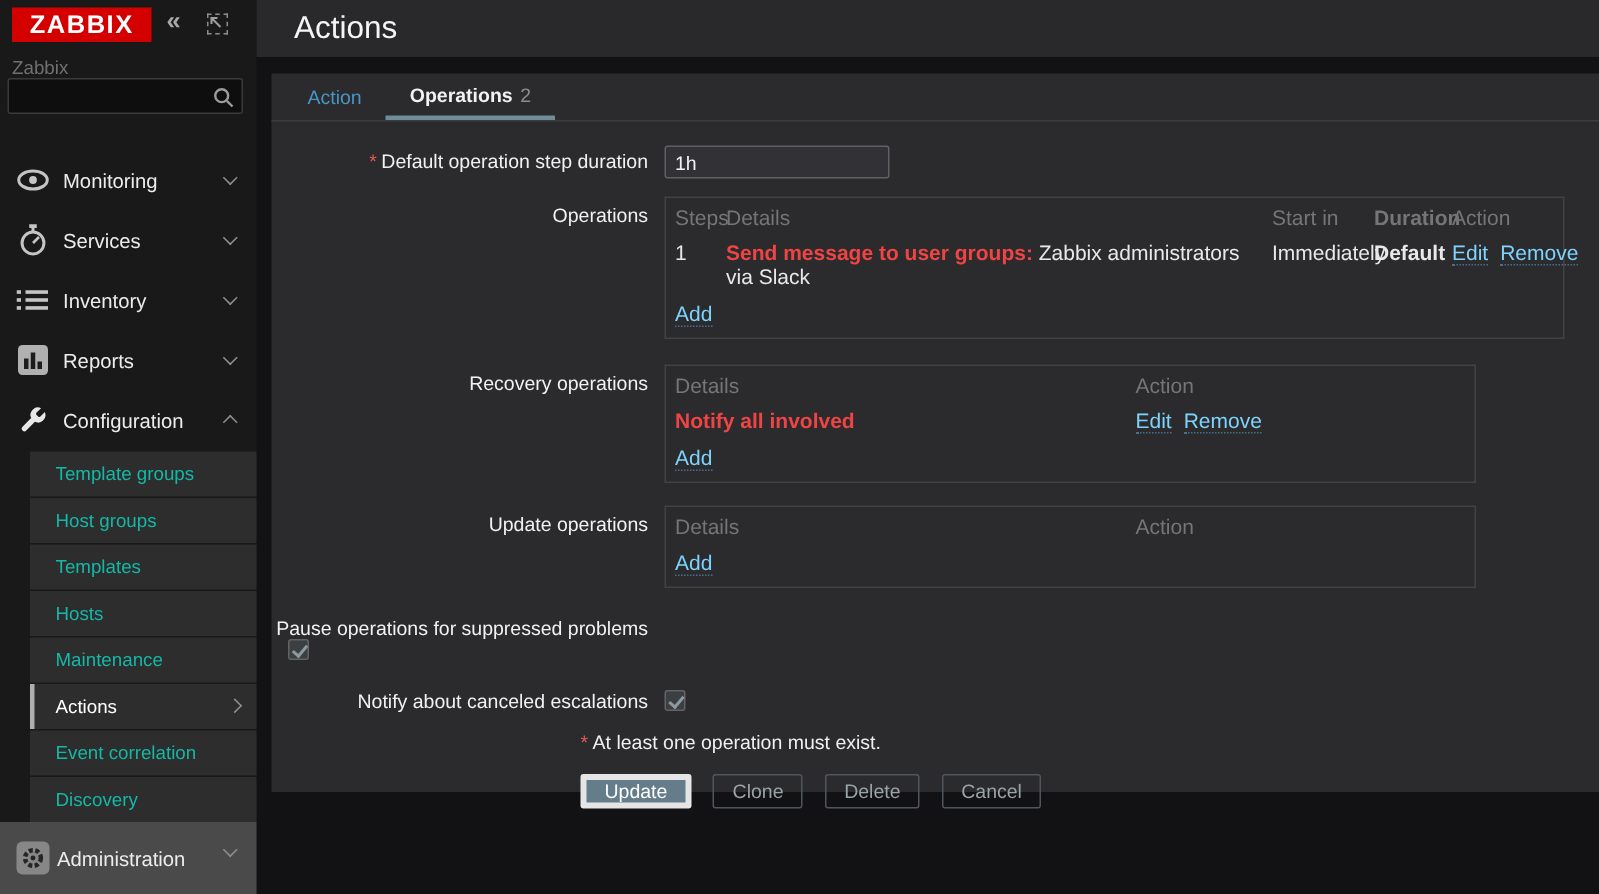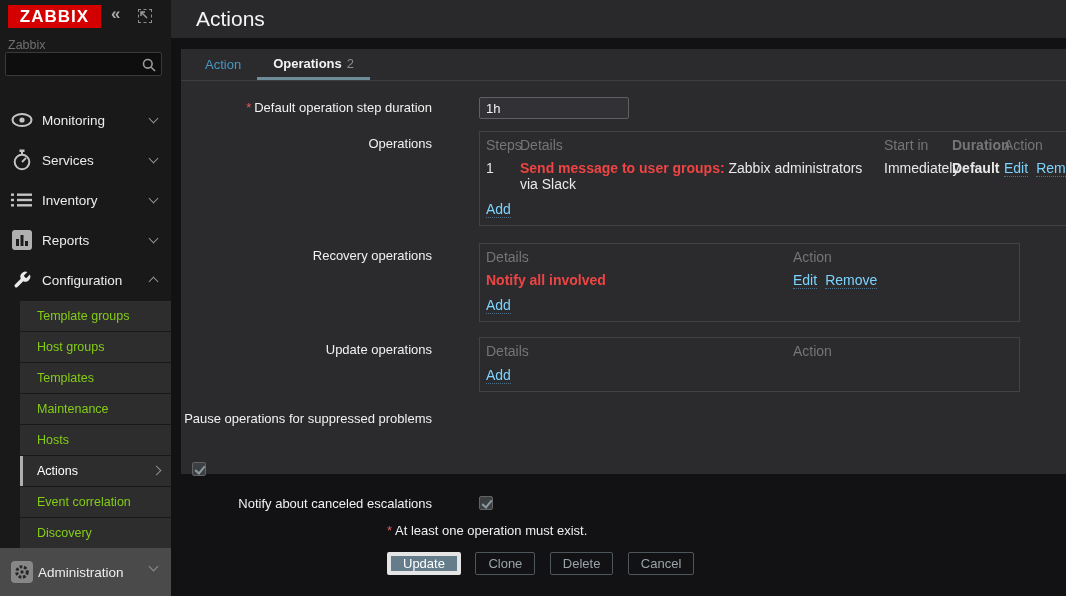--- a/index.html
+++ b/index.html
@@ -26,43 +26,43 @@
   .nav-ico { width:26px; margin-left:9px; display:flex; justify-content:center; }
   .nav-label { margin-left:7px; color:#ececec; font-size:13.5px; }
   .chev { width:7px; height:7px; border-right:1.6px solid #8f8f8f; border-bottom:1.6px solid #8f8f8f;
           position:absolute; right:14px; }
   .chev.down { transform:rotate(45deg); top:15px; }
   .chev.up   { transform:rotate(-135deg); top:18px; }
   .chev.right{ transform:rotate(-45deg); right:11px; top:11px; }
 
   .submenu { position:absolute; left:20px; top:300px; width:151px; }
   .sub-item { height:30px; margin-top:1px; background:#2d2d2d; display:flex; align-items:center;
-              padding-left:17px; color:#84cc16; font-size:12.5px; cursor:pointer; position:relative; }
+              padding-left:17px; color:#14b8a6; font-size:12.5px; cursor:pointer; position:relative; }
   .sub-item.selected { color:#fff; }
   .sub-item.selected::before { content:""; position:absolute; left:0; top:0; width:3px; height:30px; background:#aeaeae; }
 
   .admin { position:absolute; left:0; bottom:0; width:171px; height:48px; background:#4a4a4a;
            display:flex; align-items:center; cursor:pointer; }
   .admin .iconbox { width:22px; height:22px; border-radius:4px; background:#878787; margin-left:11px;
                     display:flex; align-items:center; justify-content:center; }
   .admin .nav-label { margin-left:5px; }
 
   
   .main { position:absolute; left:171px; top:0; width:895px; height:596px; }
   .pagehead { height:38px; background:#29292b; display:flex; align-items:center; padding-left:25px; }
   .pagehead h1 { color:#f5f5f5; font-size:21px; font-weight:normal; }
 
-  .panel { position:absolute; left:10px; top:49px; width:885px; height:425px; background:#2b2b2d; }
+  .panel { position:absolute; left:10px; top:49px; width:885px; height:479px; background:#2b2b2d; }
   .tabbar { height:32px; border-bottom:1px solid #3e3e40; display:flex; padding-left:8px; }
   .tab { display:flex; align-items:center; padding:0 16px; font-size:13px; cursor:pointer; }
   .tab-action { color:#4796c4; }
   .tab-active { color:#f2f2f2; font-weight:bold; border-bottom:3px solid #6f8d99; }
   .tab-badge { color:#8c8c8c; font-weight:normal; margin-left:5px; }
 
-  .frow { display:flex;gap:36px; }
+  .frow { display:flex; }
   .flabel { width:251px; text-align:right; font-size:13px; color:#f1f1f1; flex:none; }
   .fvalue { margin-left:11px; }
   .req { color:#e45959; margin-right:3px; font-size:13px; }
 
   .txt-input { width:150px; height:22px; background:#323236; border:1px solid #606062; border-radius:2px;
                color:#f2f2f2; font-size:13px; padding:0 6px; outline:none; font-family:"Liberation Sans",sans-serif; }
 
   .box { border:1px solid #424244; font-size:14px; }
   .box-ops { width:600px; }
   .box-sm  { width:541px; }
@@ -193,24 +193,24 @@
     <div class="sub-item">
         <span>Template groups</span>
       </div>
     <div class="sub-item">
         <span>Host groups</span>
       </div>
     <div class="sub-item">
         <span>Templates</span>
       </div>
     <div class="sub-item">
+        <span>Hosts</span>
+      </div>
+    <div class="sub-item">
         <span>Maintenance</span>
-      </div>
-    <div class="sub-item">
-        <span>Hosts</span>
       </div>
     <div class="sub-item selected">
       <span>Actions</span>
       <span class="chev right"></span>
     </div>
     <div class="sub-item">
         <span>Event correlation</span>
       </div>
     <div class="sub-item">
         <span>Discovery</span>

